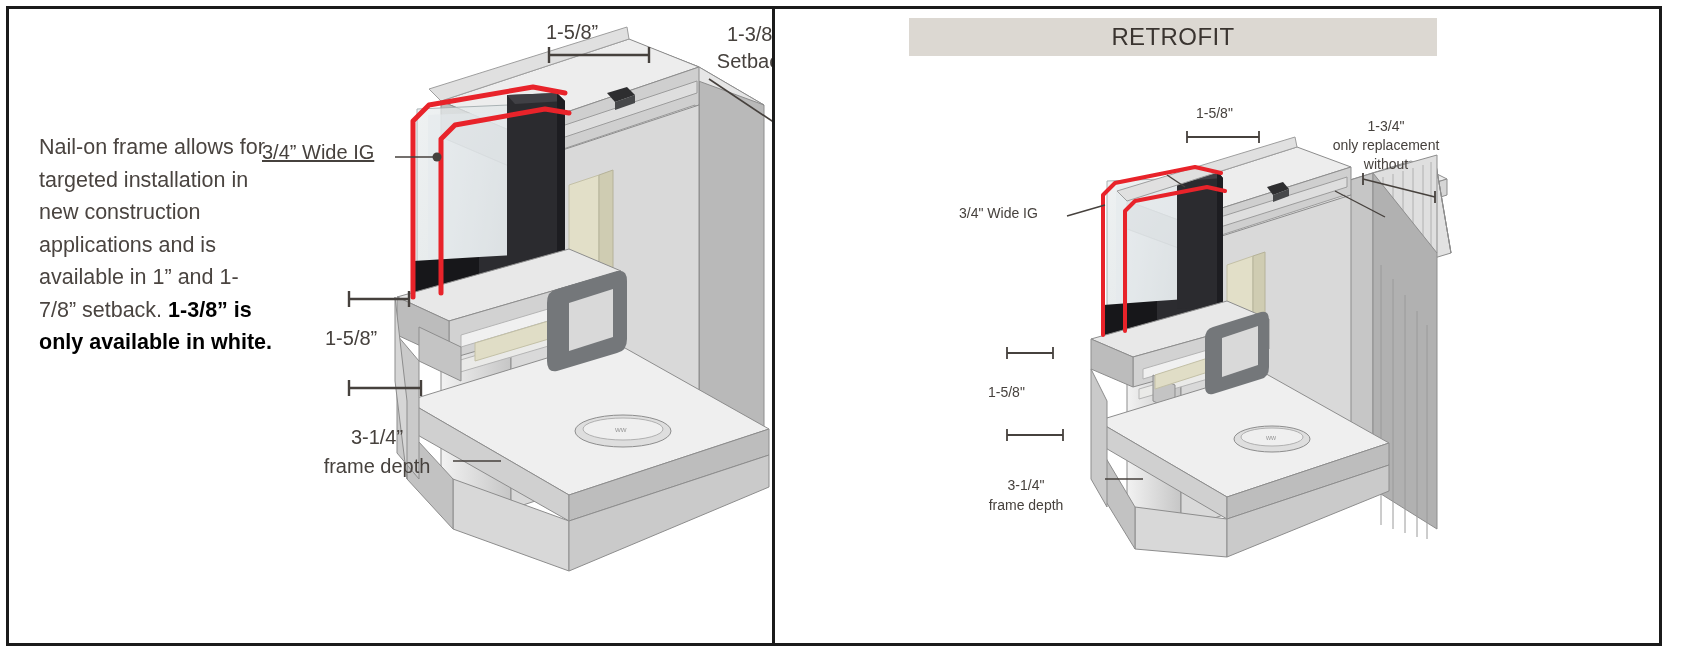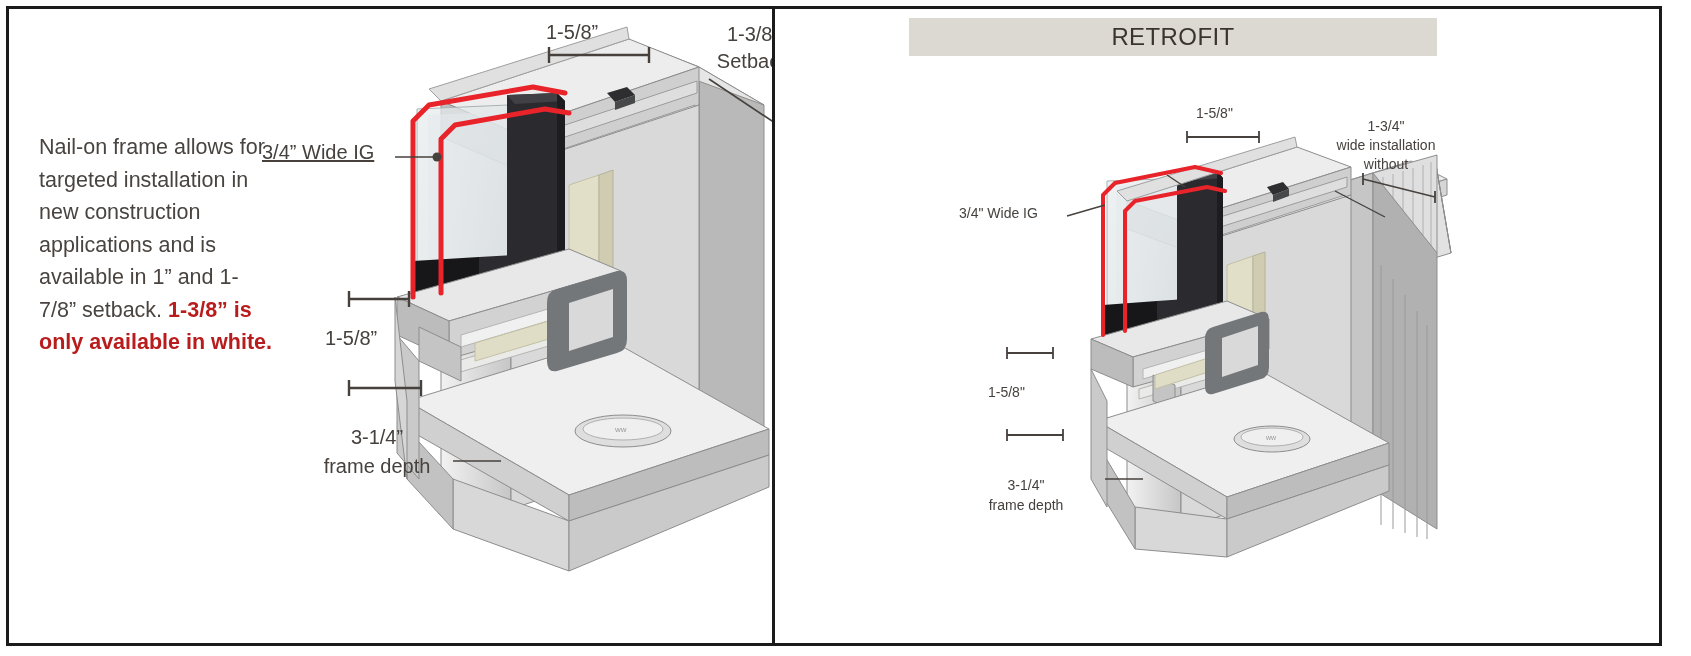--- a/index.html
+++ b/index.html
@@ -15,21 +15,21 @@
   
   .hdr-bar{position:absolute;background:#dcd8d2;display:flex;align-items:center;justify-content:center;}
   #hdr-nailon{left:12px;top:30px;width:425px;height:68px;}
   #hdr-nailon .hdr-txt{font-size:34px;color:#3a3430;letter-spacing:.5px;}
   #hdr-retrofit{left:134px;top:9px;width:528px;height:38px;}
   #hdr-retrofit .hdr-txt{font-size:24px;color:#3a3430;letter-spacing:.4px;}
 
   
   .body-copy{position:absolute;color:#4a4440;}
   #copy-nailon{left:30px;top:122px;width:235px;font-size:21.5px;line-height:32.5px;}
-  #copy-nailon b{font-weight:bold;color:#b91c1c;}
+  #copy-nailon b{font-weight:bold;color:#000000;}
   #copy-retrofit{left:145px;top:58px;width:262px;font-size:14.5px;line-height:22.5px;color:#55504c;}
 
   
   .lbl{position:absolute;color:#46413d;white-space:nowrap;text-align:right;}
   .lbl.ctr{text-align:center;white-space:normal;}
 
   
   #lbl-ig-l      {left:253px;top:132px;font-size:20px;text-decoration:underline;}
   #lbl-158-top-l {left:537px;top:12px;font-size:20px;}
   #lbl-setback-l {left:700px;top:12px;font-size:20px;width:88px;line-height:27px;text-align:center;}
@@ -321,21 +321,21 @@
 
     <div class="hdr-bar" id="hdr-retrofit">
       <span class="hdr-txt">RETROFIT</span>
     </div>
 
 
     <div class="lbl" id="lbl-ig-r">3/4" Wide IG</div>
     <div class="lbl" id="lbl-158-top-r">1-5/8"</div>
     <div class="lbl ctr" id="lbl-flange-r">
       <span>1-3/4"</span><br>
-      <span>wide installation</span><br>
+      <span>only replacement</span><br>
       <span>without</span>
     </div>
     <div class="lbl" id="lbl-158-mid-r">1-5/8"</div>
     <div class="lbl ctr" id="lbl-depth-r">
       <span>3-1/4"</span><br>
       <span>frame depth</span>
     </div>
   </div>
 
 </div>

